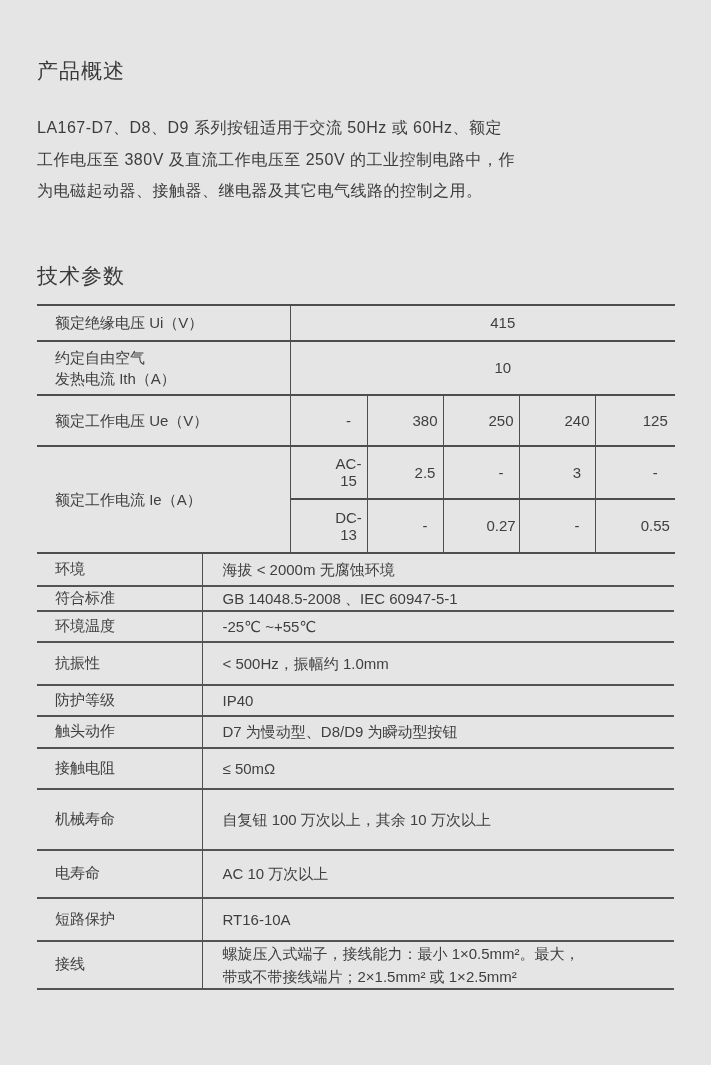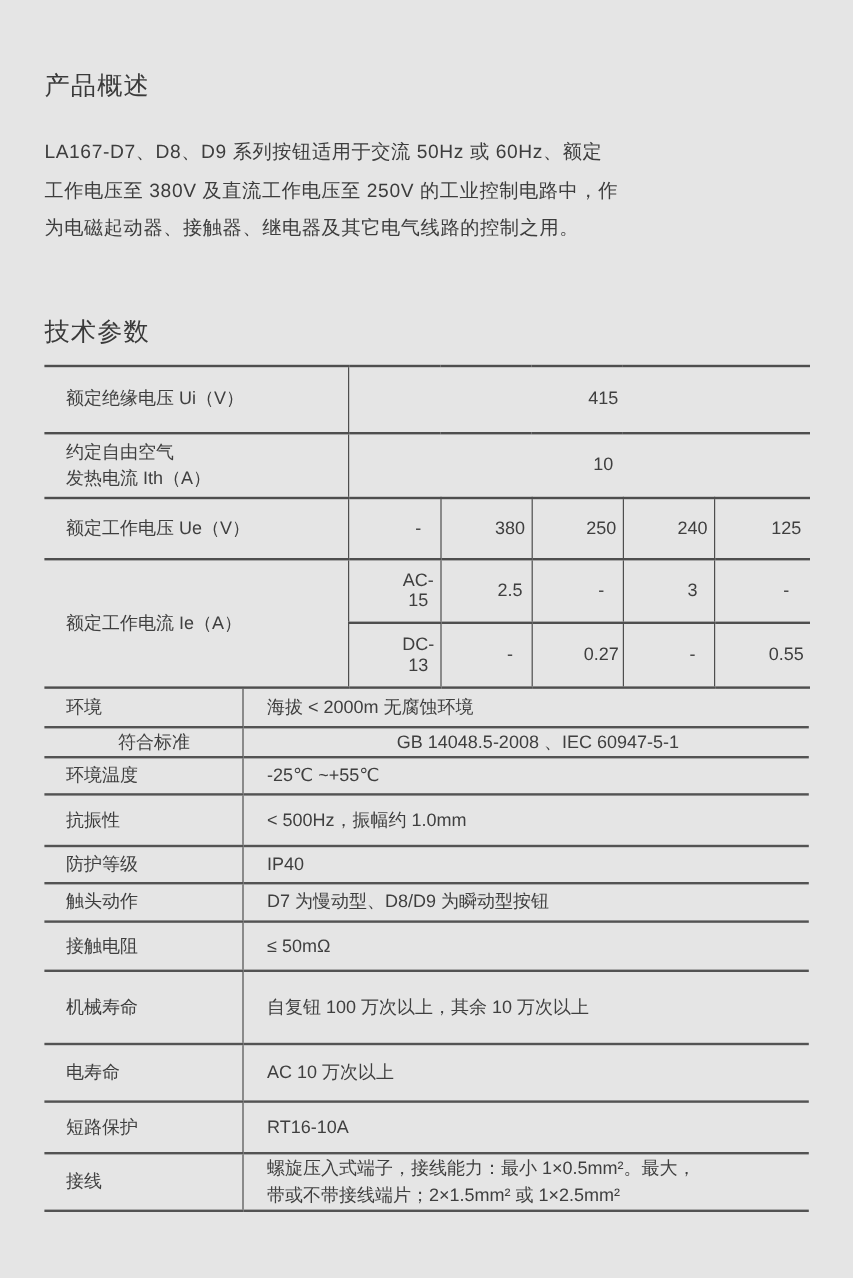--- a/index.html
+++ b/index.html
@@ -49,40 +49,40 @@
     padding-left: 40px;
   }
   .ratings td.lbl {
     padding-left: 18px;
     text-align: left;
     border-right: 1px solid #4e4e4e;
     line-height: 21px;
   }
   .ratings td.val { text-align: center; }
   .ratings td.subdiv { border-left: 1px solid #4e4e4e; }
-  .ratings tr.r1 { height: 56px; }
+  .ratings tr.r1 { height: 36px; }
   .ratings tr.r2 { height: 54px; }
   .ratings tr.r3 { height: 51px; margin-top: 32px; }
   .ratings tr.r4 { height: 53px; }
   .ratings tr.r5 { height: 54px; }
   table.details { width: 637px; }
   .details td {
     border-bottom: 2px solid #535353;
     vertical-align: middle;
   }
   .details td.lbl {
     padding-left: 18px;
     border-right: 1px solid #4e4e4e;
   }
   .details td.val {
     padding-left: 20px;
     line-height: 23px;
   }
   .details tr:nth-child(1) td { height: 32px; }
-  .details tr:nth-child(2) td { height: 18px; text-align: center; }
+  .details tr:nth-child(2) td { height: 18px; }
   .details tr:nth-child(3) td { height: 31px; }
   .details tr:nth-child(4) td { height: 43px; }
   .details tr:nth-child(5) td { height: 31px; }
   .details tr:nth-child(6) td { height: 32px; }
   .details tr:nth-child(7) td { height: 41px; }
   .details tr:nth-child(8) td { height: 61px; }
   .details tr:nth-child(9) td { height: 48px; }
   .details tr:nth-child(10) td { height: 43px; }
   .details tr:nth-child(11) td { height: 47px; }
   .details tr:nth-child(12) td { height: 70px; }

